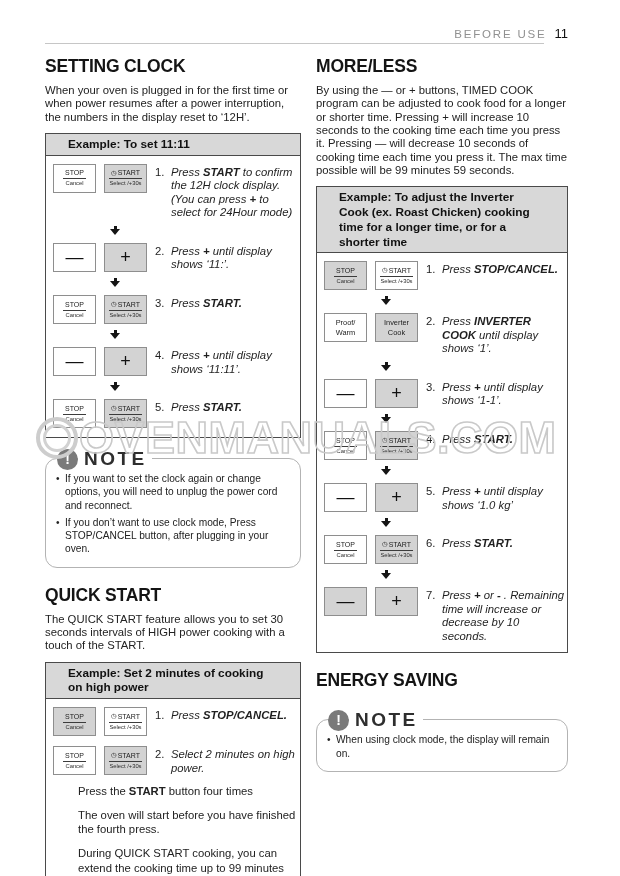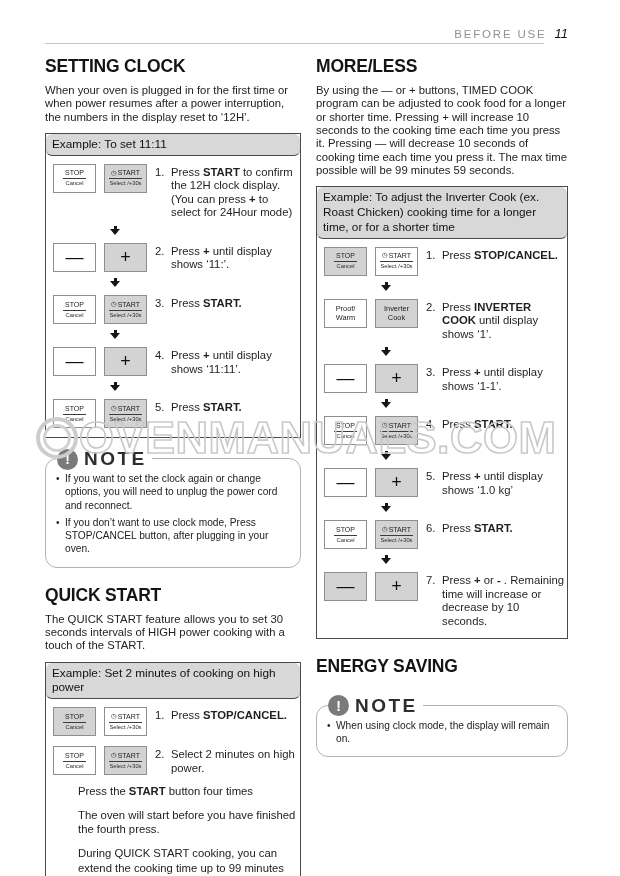--- a/index.html
+++ b/index.html
@@ -8,57 +8,57 @@
     width:620px; height:876px; background:#ffffff;
     font-family:"Liberation Sans", sans-serif; color:#1f1f1f;
     position:relative; overflow:hidden;
   }
   .page { position:relative; width:620px; height:876px; background:#fff; }
 
   
   .pagehead { position:absolute; top:26px; left:45px; width:523px;
     display:flex; justify-content:flex-end; align-items:baseline; gap:8px; }
   .ph-label { color:#909090; font-size:11.5px; letter-spacing:1.8px; }
-  .ph-num { color:#111; font-size:13px;font-style:italic; }
+  .ph-num { color:#111; font-size:13px; }
   .headrule { position:absolute; top:43px; left:45px; width:499px;
     border-top:1.5px solid #c6c6c6; }
 
   
   .col { position:absolute; top:56px; }
   .col.left  { left:45px;  width:256px; }
   .col.right { left:316px; width:252px; }
 
   h2.sec { font-size:17.5px; font-weight:700; letter-spacing:-0.2px;
     margin:0 0 7px 0; color:#141414; }
   h2.sec.gap { margin-top:17px; }
   p.intro { font-size:11.3px; line-height:1.18; margin:0 0 9px 0; color:#222; }
 
   
   .example { border:1px solid #4a4a4a; margin-bottom:4px; }
   .exhead { background:#d8d8d8; border-bottom:1px solid #4a4a4a;
-    font-weight:400; font-size:11.8px; line-height:1.25; padding:3px 6px; color:#111;border-radius:6px; }
+    font-weight:700; font-size:11.8px; line-height:1.25; padding:3px 22px; color:#111; }
   .exbody { padding:8px 2px 9px 7px; }
 
   
   .step { display:flex; align-items:flex-start; }
   .keys { display:flex; gap:8px; flex:0 0 94px; }
   .key { width:43px; height:29px; border:1px solid #8e8e8e; background:#fff;
     display:flex; flex-direction:column; align-items:center; justify-content:center; }
   .key.gray { background:#d3d3d3; }
   .ktop { font-size:7px; line-height:1; border-bottom:1px solid #3c3c3c;
     padding:0 2px 2px; margin-bottom:2px; white-space:nowrap;
     display:flex; align-items:center; gap:1px; color:#1c1c1c; }
   .kbot { font-size:5.8px; line-height:1; color:#2d2d2d; white-space:nowrap; }
   .clk { font-size:6.5px; line-height:1; }
   .key.big { font-size:18px; font-weight:400; color:#111; }
   .key.two { font-size:7.4px; line-height:1.25; color:#1c1c1c;justify-content:center; }
   .stext { display:flex; margin-left:8px; font-size:11.3px; line-height:1.2;
     padding-top:2px; flex:1 1 auto; }
   .snum { flex:0 0 16px; }
-  .sbody { flex:1 1 auto; }
+  .sbody { flex:1 1 auto;font-style:italic; }
   .b { font-weight:700; }
 
   
   .darr { margin:6px 0 6px 57px; width:11px; height:11px; position:relative; }
   .darr::before { content:""; position:absolute; left:4px; top:0;
     width:3px; height:4px; background:#151515; }
   .darr::after { content:""; position:absolute; left:0; top:3px;
     width:0; height:0; border-left:5.5px solid transparent;
     border-right:5.5px solid transparent; border-top:6.5px solid #151515; }
 

